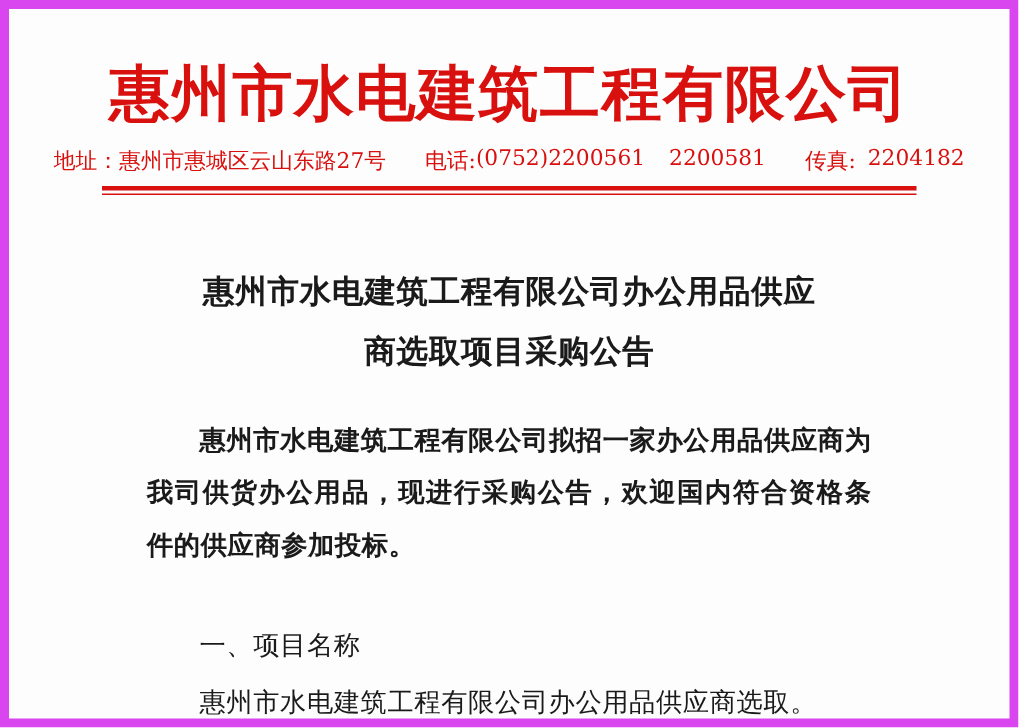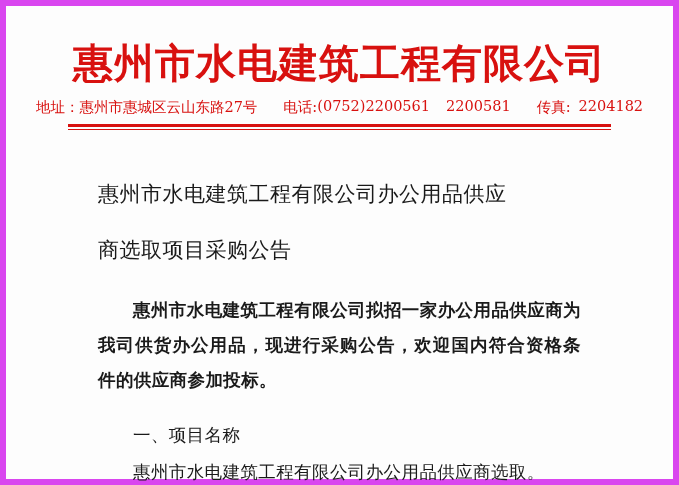--- a/index.html
+++ b/index.html
@@ -68,42 +68,42 @@
     margin-top: 2px;
   }
 
   
   .doc-body {
     margin: 0 auto;
     width: 483px;
     padding-top: 44px;
   }
   .doc-title {
+    text-align: center;
     font-size: 21px;
-    font-weight: normal;
+    font-weight: bold;
     line-height: 1.95;
     font-family: "DejaVu Serif", serif;
     letter-spacing: 0.5px;
   }
   .doc-title .l2 {
     display: block;
-    margin-top: 16px;
   }
   .para {
     margin-top: 22px;
     font-size: 17.5px;
     line-height: 2.0;
     text-align: justify;
     text-indent: 2em;
     font-family: "DejaVu Serif", serif;
     letter-spacing: 0.4px;
     font-weight: bold;
   }
   .section-head {
-    margin-top: 20px;
+    margin-top: 32px;
     font-size: 17.5px;
     line-height: 2.0;
     text-indent: 2em;
     font-family: "DejaVu Serif", serif;
     letter-spacing: 0.4px;
   }
   .section-body {
     margin-top: 2px;
     font-size: 17.5px;
     line-height: 2.0;

